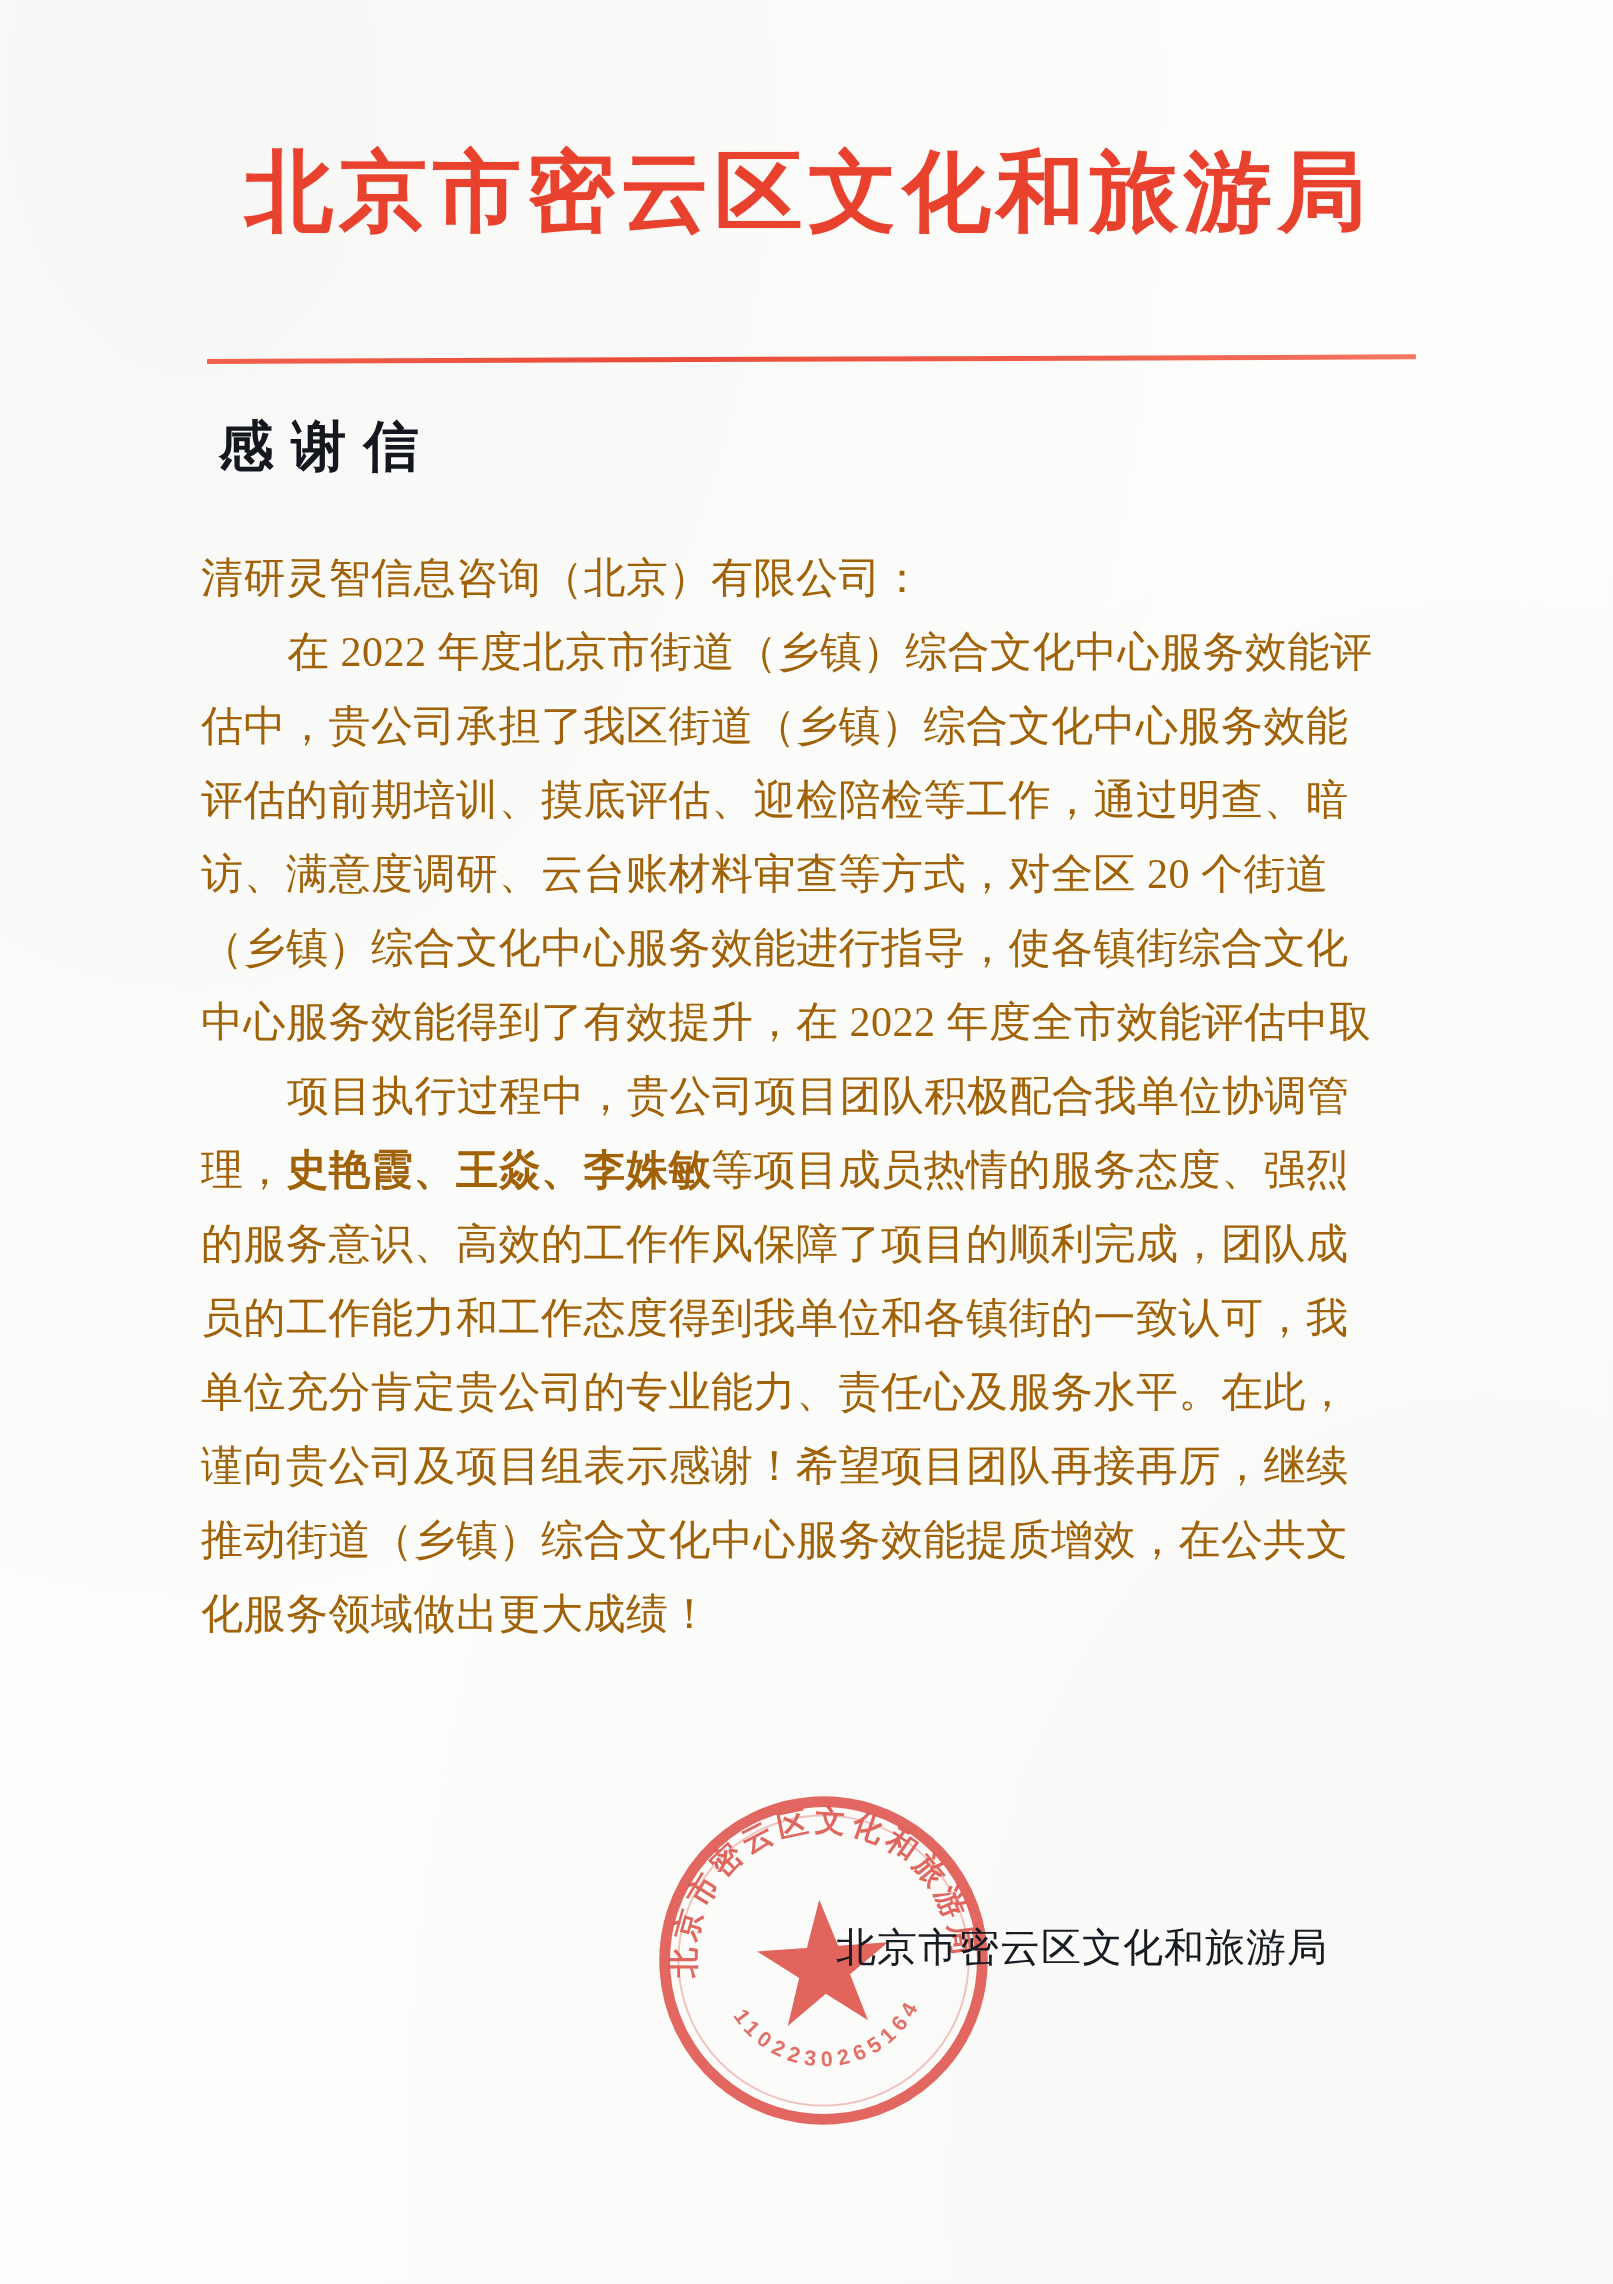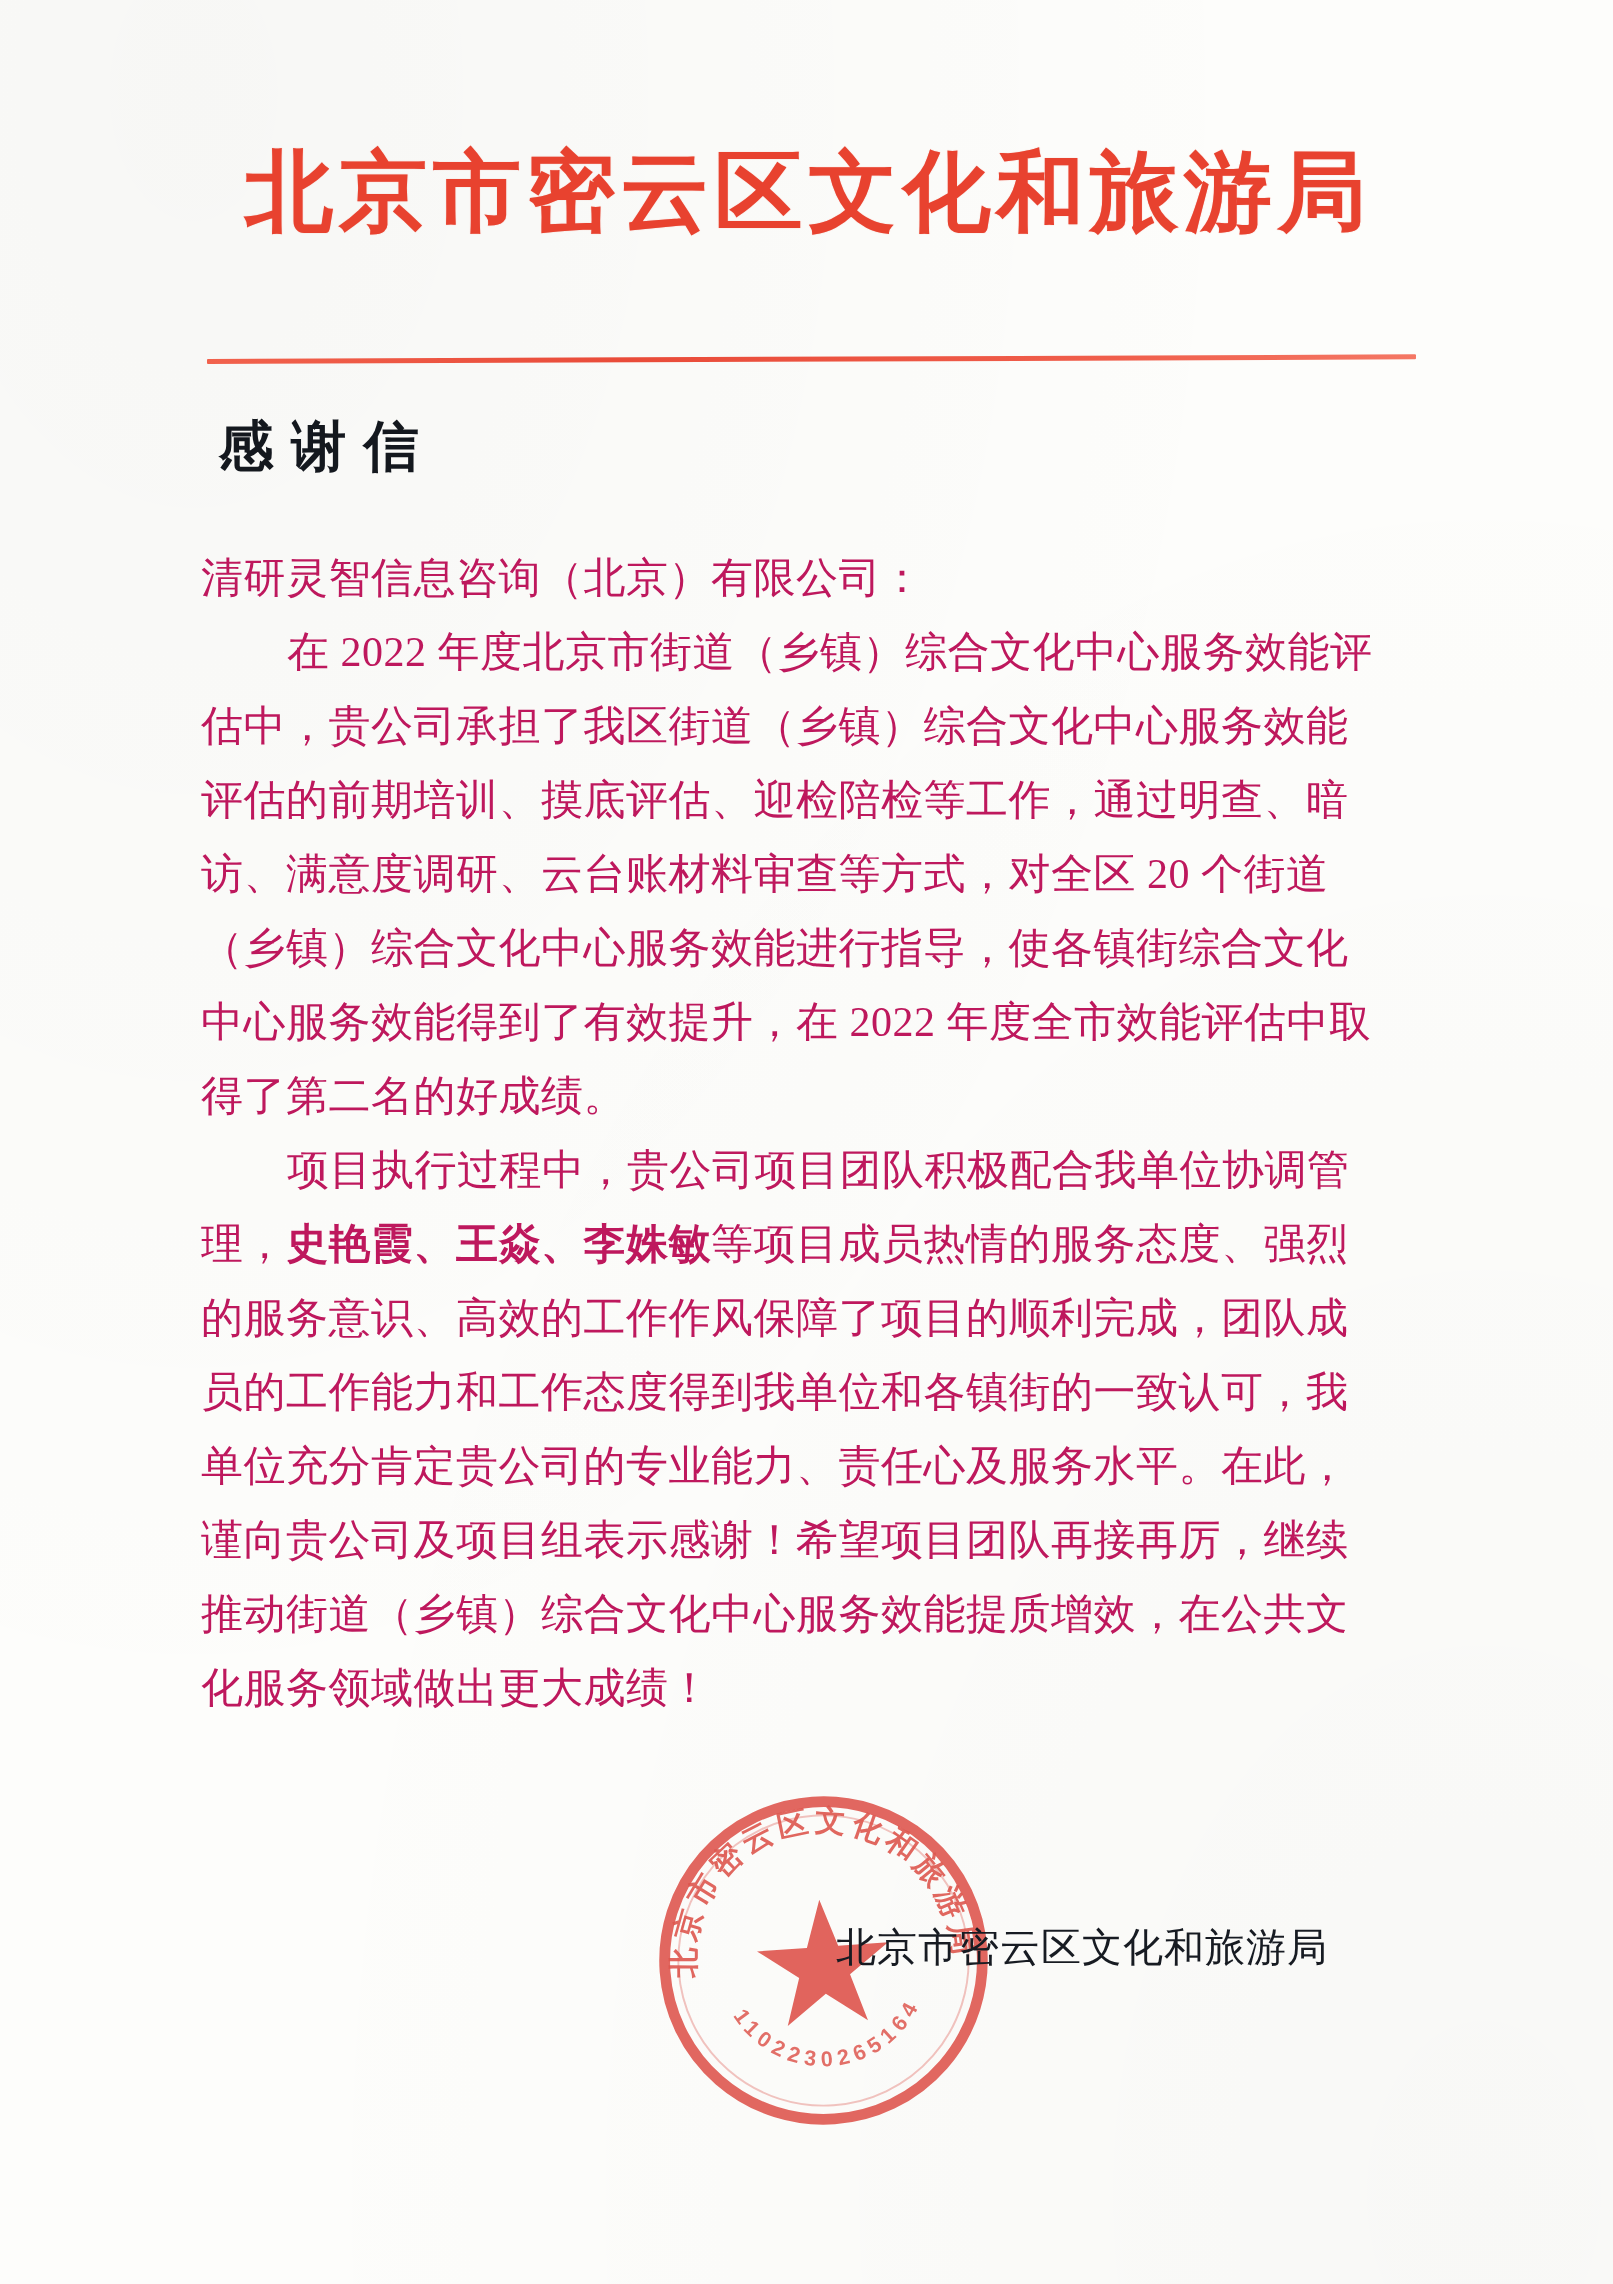--- a/index.html
+++ b/index.html
@@ -86,21 +86,21 @@
   .body-block {
     position: absolute;
     left: 0;
     top: 541px;
     width: 1129px;
   }
   .ln {
     font-family: "Liberation Serif", "DejaVu Serif", serif;
     font-size: 42px;
     line-height: 74px;
-    color: #be185d;
+    color: #a16207;
     letter-spacing: 0.5px;
     white-space: nowrap;
   }
   .ln.indent { padding-left: 86px; }
   .ln b { font-weight: 700; }
 
   
   .sign-block {
     position: absolute;
     left: 0;
@@ -147,21 +147,20 @@
   <div class="body-block">
 
     <div class="ln">清研灵智信息咨询（北京）有限公司：</div>
 
     <div class="ln indent">在 2022 年度北京市街道（乡镇）综合文化中心服务效能评</div>
     <div class="ln">估中，贵公司承担了我区街道（乡镇）综合文化中心服务效能</div>
     <div class="ln">评估的前期培训、摸底评估、迎检陪检等工作，通过明查、暗</div>
     <div class="ln">访、满意度调研、云台账材料审查等方式，对全区 20 个街道</div>
     <div class="ln">（乡镇）综合文化中心服务效能进行指导，使各镇街综合文化</div>
     <div class="ln">中心服务效能得到了有效提升，在 2022 年度全市效能评估中取</div>
-    <div class="ln">得了第二名的好成绩。</div>
 
     <div class="ln indent">项目执行过程中，贵公司项目团队积极配合我单位协调管</div>
     <div class="ln"><span>理，</span><b>史艳霞、王焱、李姝敏</b><span>等项目成员热情的服务态度、强烈</span></div>
     <div class="ln">的服务意识、高效的工作作风保障了项目的顺利完成，团队成</div>
     <div class="ln">员的工作能力和工作态度得到我单位和各镇街的一致认可，我</div>
     <div class="ln">单位充分肯定贵公司的专业能力、责任心及服务水平。在此，</div>
     <div class="ln">谨向贵公司及项目组表示感谢！希望项目团队再接再厉，继续</div>
     <div class="ln">推动街道（乡镇）综合文化中心服务效能提质增效，在公共文</div>
     <div class="ln">化服务领域做出更大成绩！</div>
   </div>

